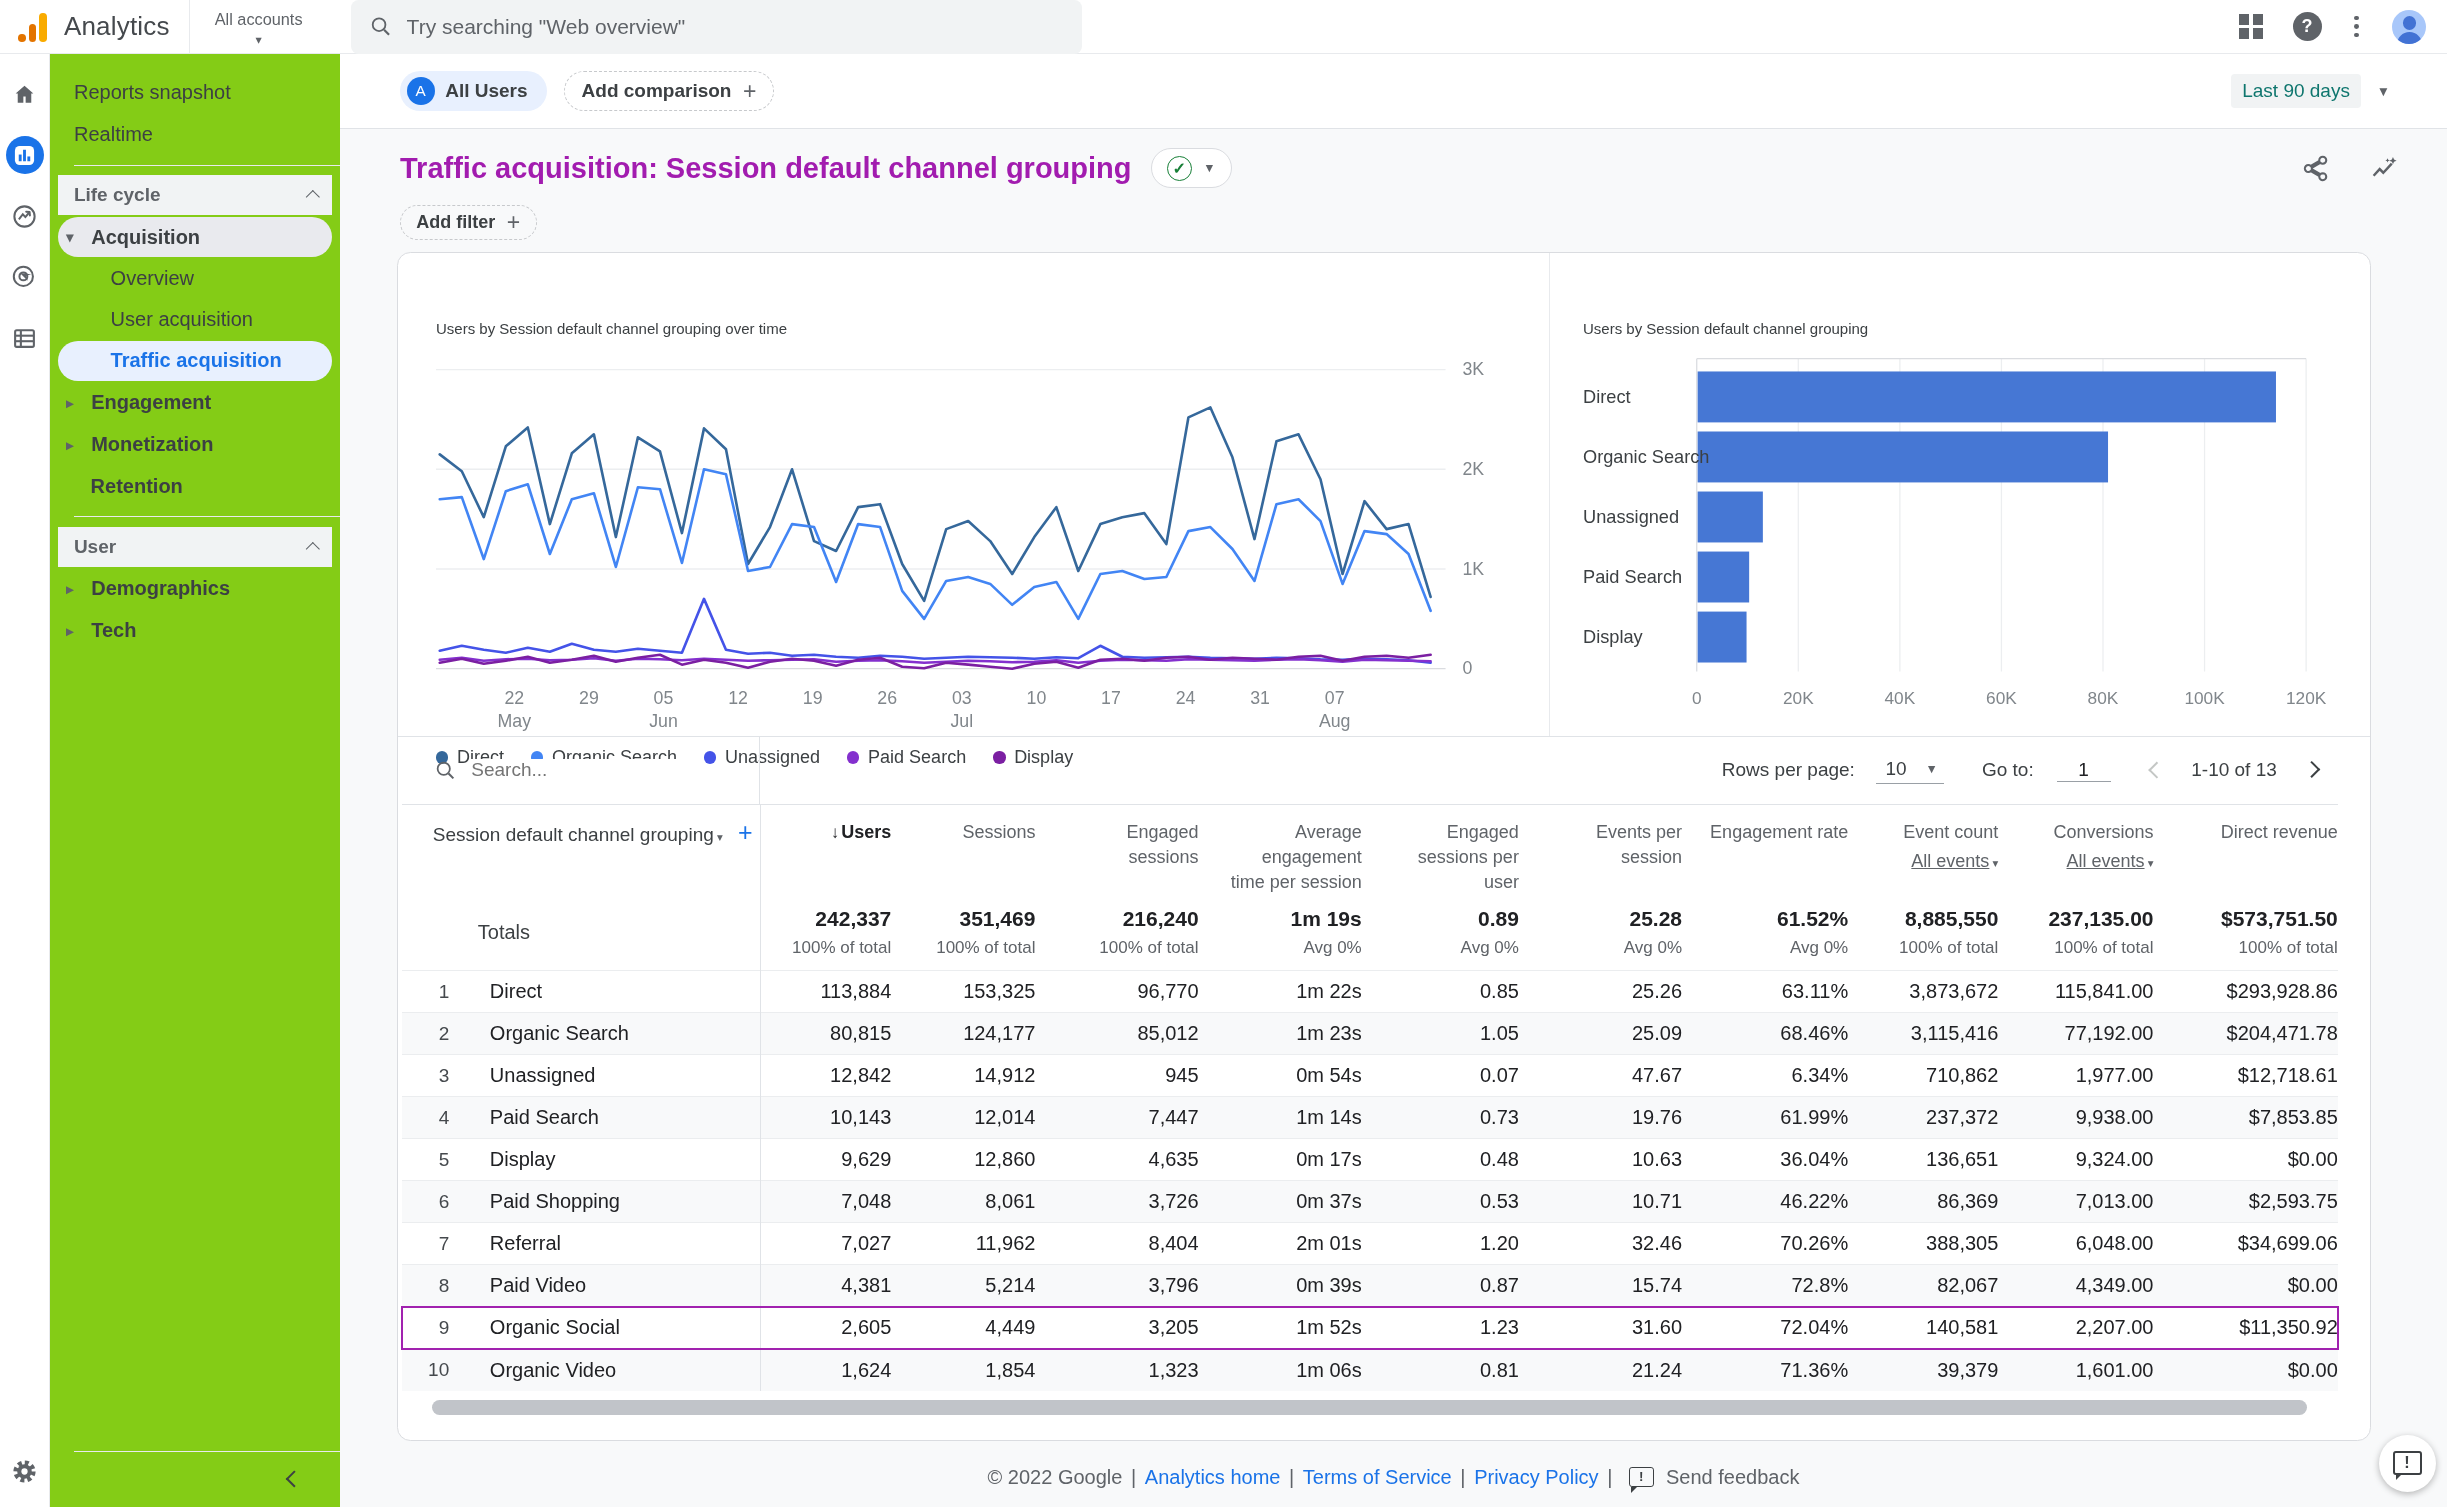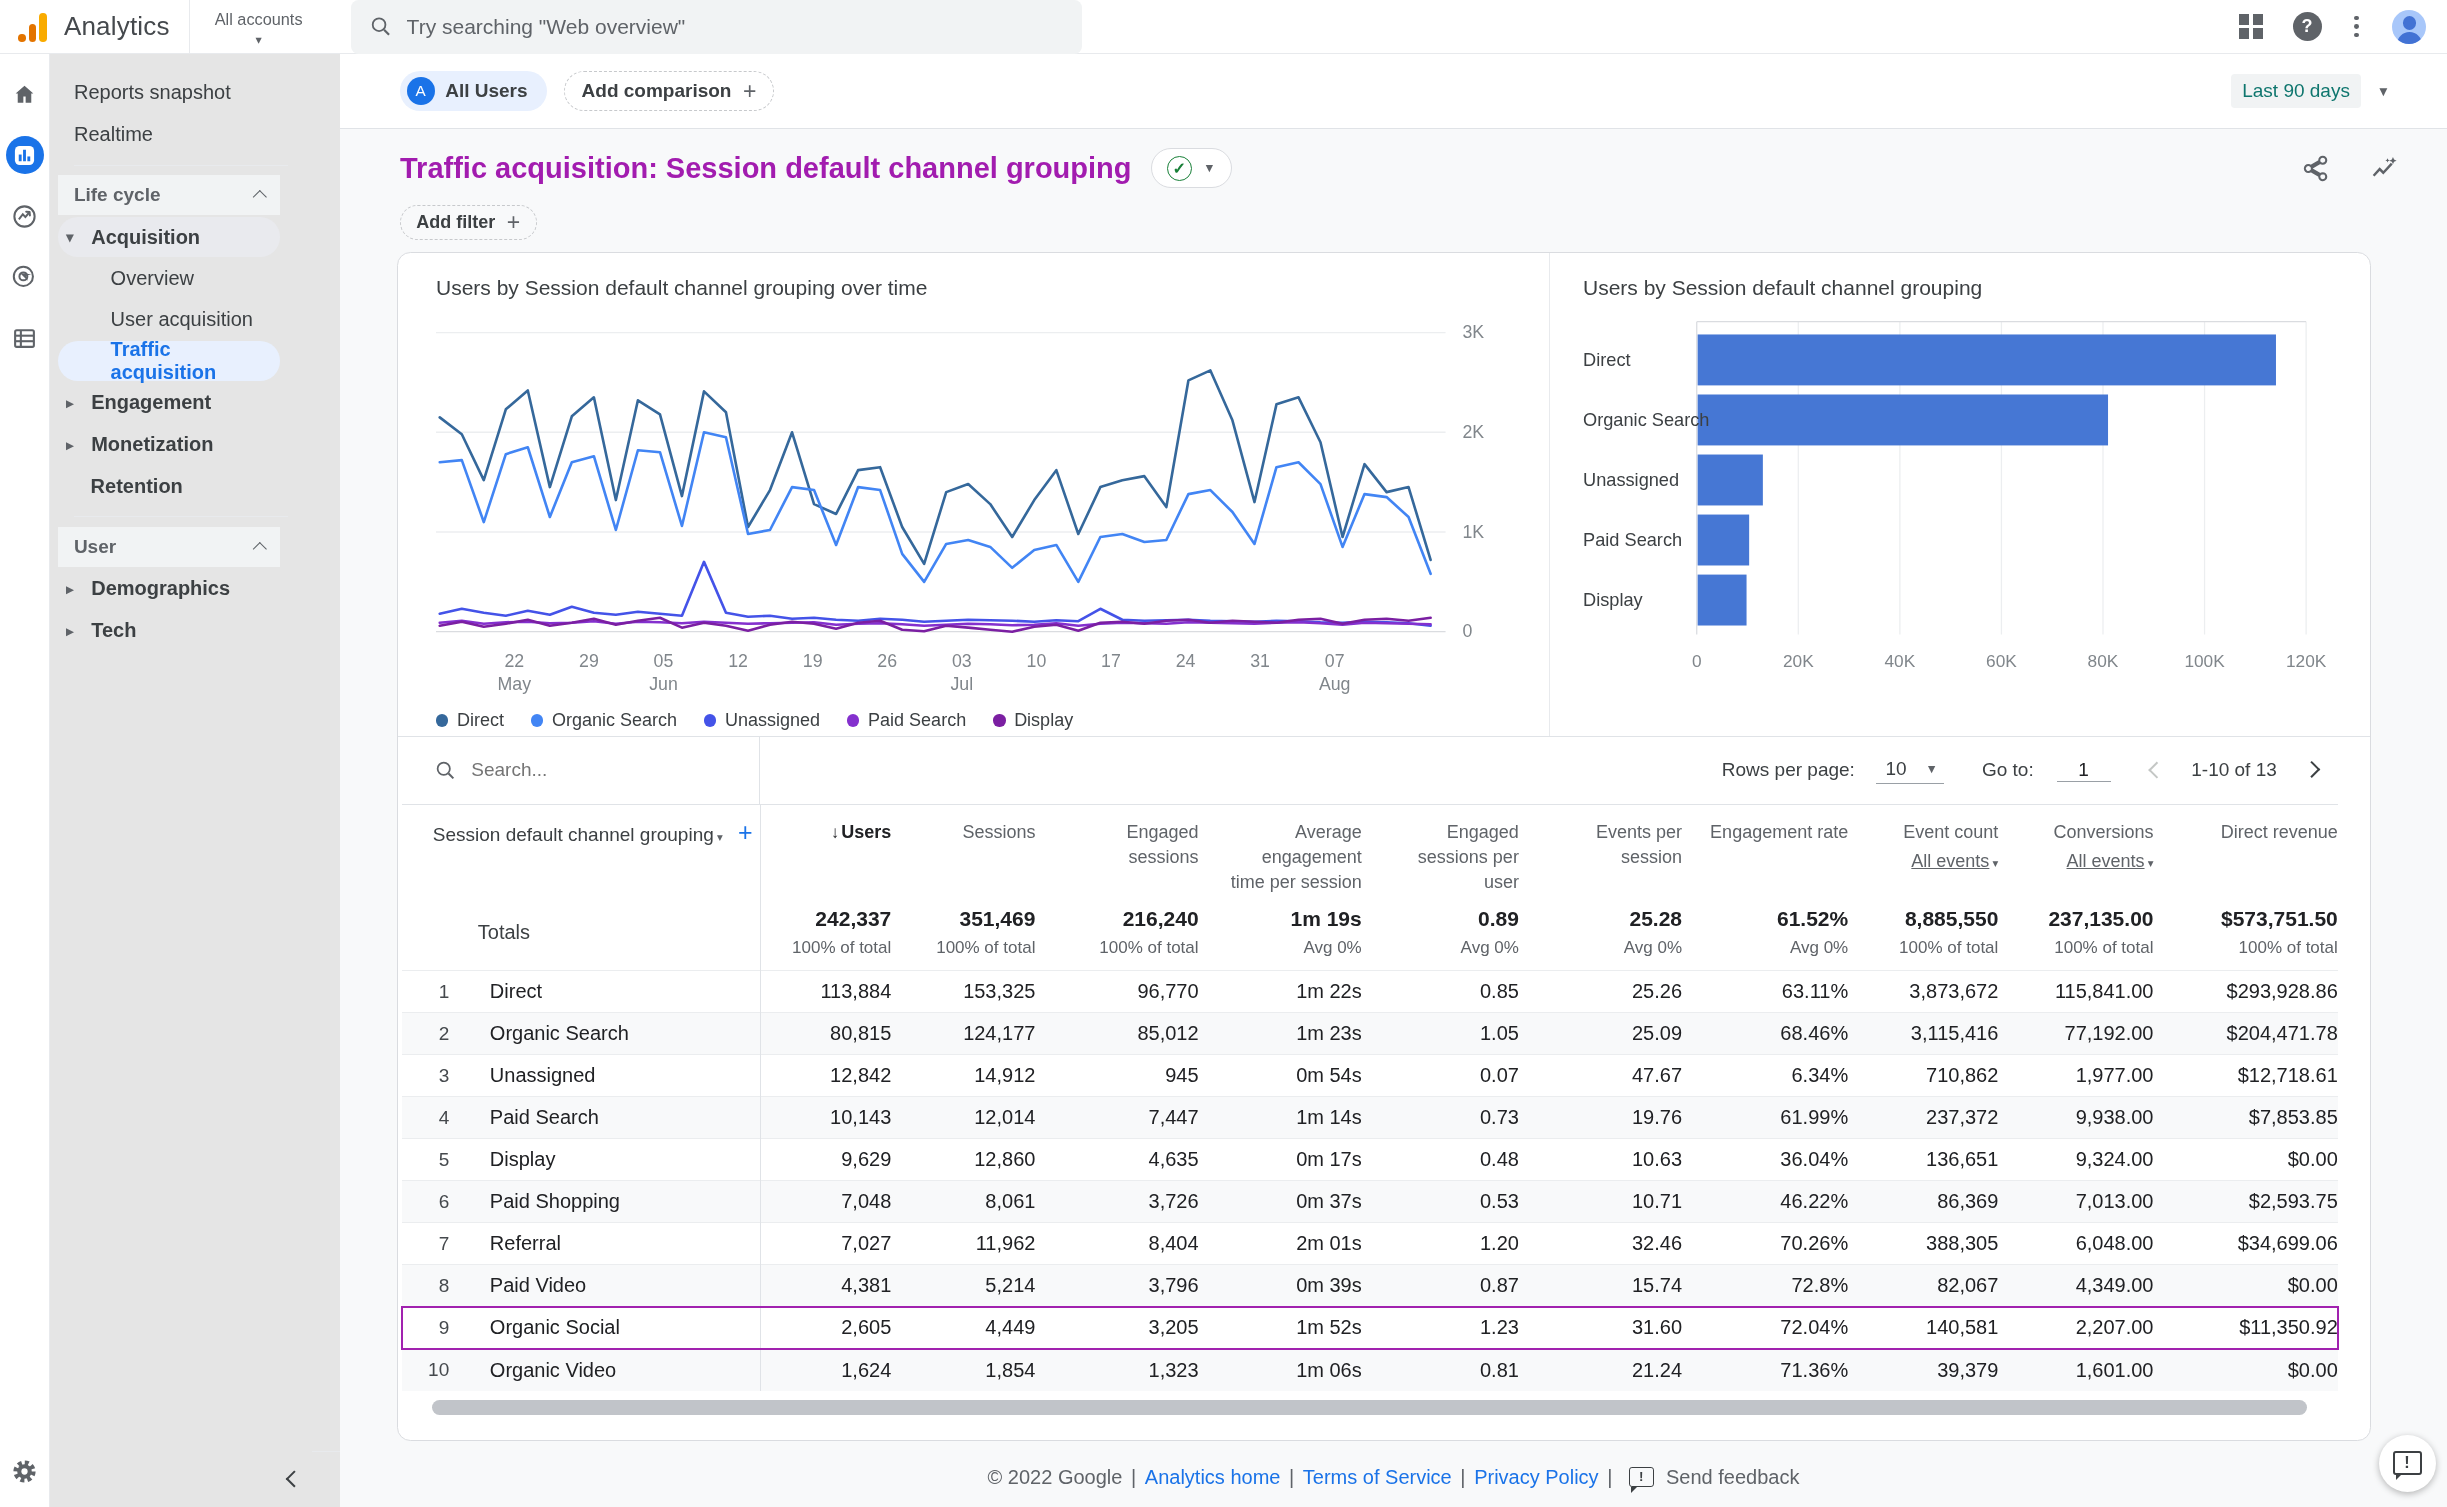--- a/index.html
+++ b/index.html
@@ -31,21 +31,21 @@
   .avatar .head { position:absolute; left:10.5px; top:6.7px; width:13.4px; height:13.4px; border-radius:50%; background:#4272d4; }
   .avatar .body { position:absolute; left:4.8px; top:22px; width:25px; height:15.3px; border-radius:12.4px 12.4px 0 0; background:#4272d4; }
 
   
   .shell { display:flex; height:1453px; }
   .rail { width:50px; background:#fff; border-right:1px solid #e8eaed; display:flex; flex-direction:column; align-items:center; padding-top:21px; gap:23px; flex-shrink:0; }
   .rail-item { width:38px; height:38px; display:flex; align-items:center; justify-content:center; }
   .rail-item.selected { background:#1a73e8; border-radius:50%; }
   .rail-bottom { margin-top:auto; margin-bottom:17px; }
 
-  .nav { width:290px; background:#e5e5e5; display:flex; flex-direction:row; padding-top:17px; flex-shrink:0; font-size:20px; color:#3c4043; }
+  .nav { width:290px; background:#84cc16; display:flex; flex-direction:column; padding-top:17px; flex-shrink:0; font-size:20px; color:#3c4043; }
   .nav-item { height:42px; display:flex; align-items:center; padding-left:24px; cursor:pointer; }
   .nav-divider { height:1px; background:#e8eaed; margin:9.6px 0 9.6px 24px; }
   .section-header { height:40px; margin:1.9px 7.6px; background:#f1f3f4; border-radius:0; display:flex; align-items:center; padding:0 15.3px 0 16.3px; color:#5f6368; font-weight:bold; font-size:19px; }
   .chev-up { width:9.6px; height:9.6px; border-left:1.9px solid #5f6368; border-top:1.9px solid #5f6368; transform:rotate(45deg); margin-left:auto; margin-top:3.8px; }
   .nav-group { height:40px; margin:1.9px 7.6px; display:flex; align-items:center; border-radius:20px; padding-left:8.6px; font-weight:bold; }
   .nav-group.expanded { background:#e9eaee; }
   .nav-group .tri { font-size:14.3px; color:#5f6368; width:25px; }
   .nav-child { height:40px; margin:1px 7.6px; display:flex; align-items:center; border-radius:20px; padding-left:53px; }
   .nav-child.active { background:#e8f0fe; color:#1a73e8; font-weight:bold; }
   .nav-leaf { height:40px; margin:1px 7.6px; display:flex; align-items:center; padding-left:33px; font-weight:bold; }
@@ -73,21 +73,21 @@
   .title-actions { margin-left:auto; display:flex; gap:40px; }
 
   .filter-row { margin:17px 0 0 60px; }
   .chip-filter { display:inline-flex; height:35px; border:1.9px dashed #c7c9cc; border-radius:18px; align-items:center; padding:0 15.3px; gap:11.5px; font-size:18px; color:#3c4043; font-weight:bold; }
 
   
   .card { margin:11.5px 76px 0 57px; background:#fff; border:1px solid #dadce0; border-radius:13.4px; flex:0 0 auto; }
   .charts-row { display:flex; height:483px; }
   .chart-panel-left { width:1152px; padding:23px 38px 0 38px; border-right:1px solid #e8eaed; }
   .chart-panel-right { flex:1; padding:23px 29px 0 33px; }
-  .chart-title { font-size:21px; color:#3c4043; margin-bottom:9.6px; }
+  .chart-title { font-size:15px; color:#3c4043; margin-bottom:9.6px;margin-top:44px; }
   .legend { display:flex; gap:27px; margin-top:3.8px; align-items:center; }
   .legend-item { display:flex; align-items:center; gap:8.6px; font-size:18px; color:#3c4043; }
   .legend-dot { width:12.4px; height:12.4px; border-radius:50%; }
 
   
   .table-section { border-top:1px solid #e0e3e7; }
   .table-toolbar { height:67px; display:flex; align-items:center; }
   .toolbar-left { width:362px; height:100%; border-right:1px solid #e0e3e7; display:flex; align-items:center; padding-left:37px; gap:15.3px; }
   .toolbar-left input { border:none; outline:none; font-size:19px; color:#5f6368; width:229px; font-family:inherit; }
   .toolbar-right { margin-left:auto; display:flex; align-items:center; gap:13.4px; padding-right:53px; font-size:19px; color:#3c4043; }

